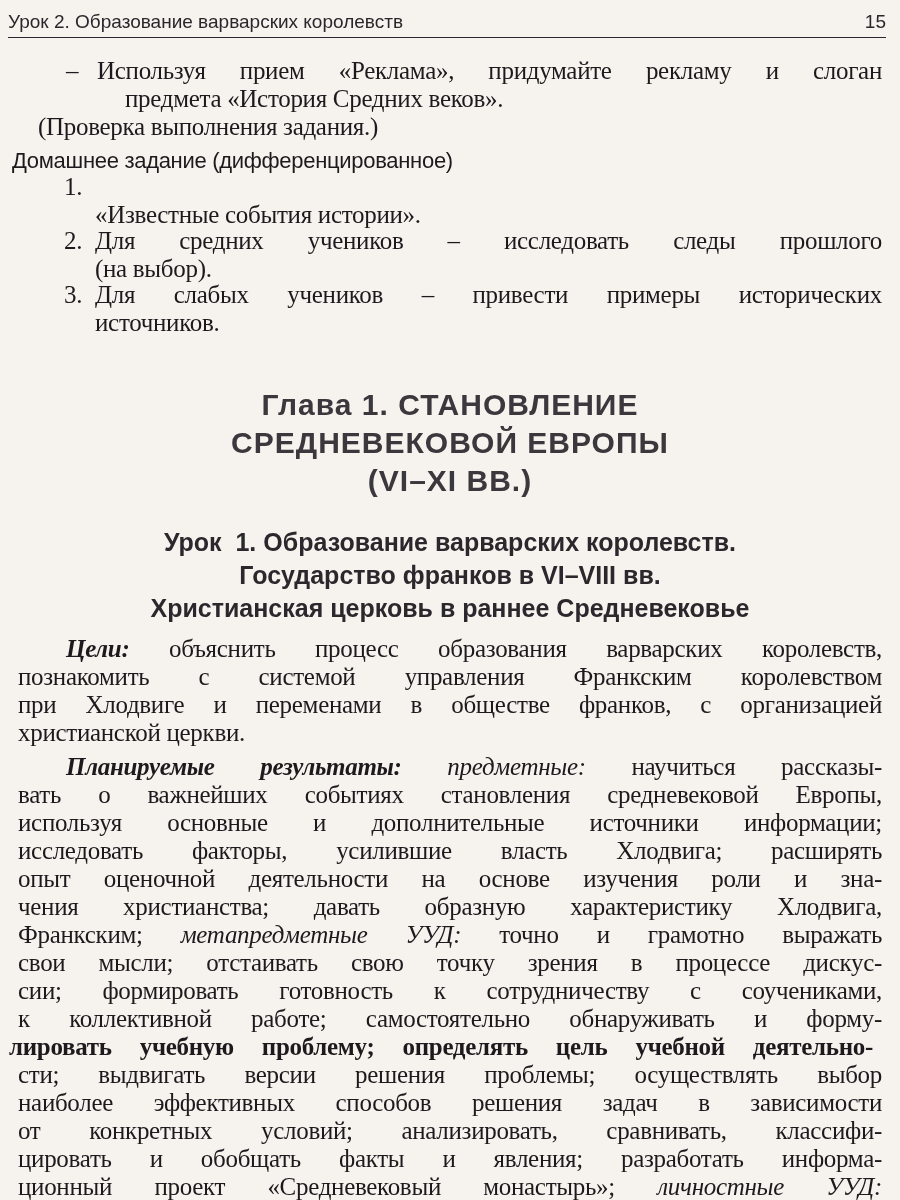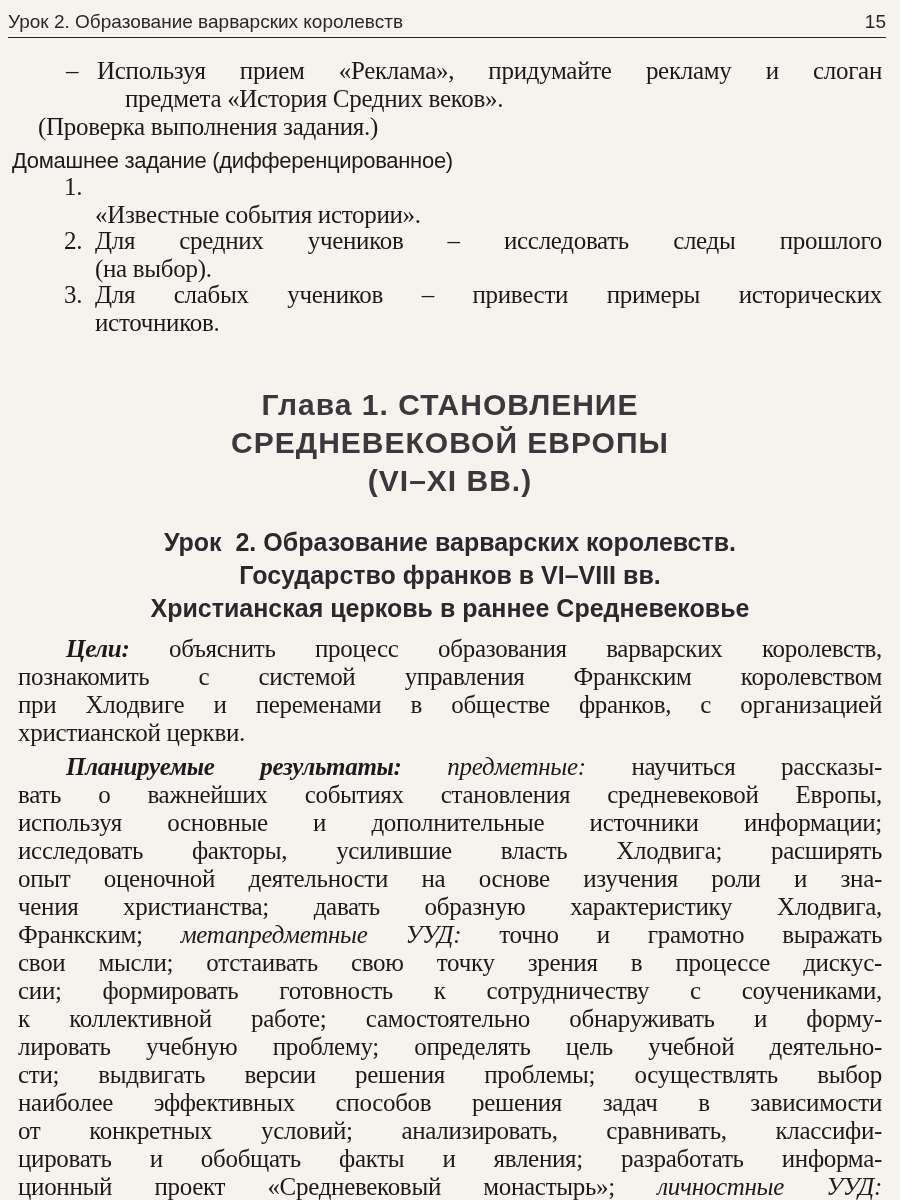--- a/index.html
+++ b/index.html
@@ -51,21 +51,21 @@
   <div class="line" style="left:95px; top:254px;">(на выбор).</div>
 
   <span class="line" style="left:64px; top:280px;">3.</span>
   <div class="line j" style="left:95px; top:280px; width:787px;">Для слабых учеников – привести примеры исторических</div>
   <div class="line" style="left:95px; top:308px;">источников.</div>
 
   <div class="chapter" style="top:386px;">Глава 1. СТАНОВЛЕНИЕ</div>
   <div class="chapter" style="top:424px;">СРЕДНЕВЕКОВОЙ ЕВРОПЫ</div>
   <div class="chapter" style="top:462px;">(VI–XI ВВ.)</div>
 
-  <div class="lesson" style="top:526px; white-space:pre;">Урок  2. Образование варварских королевств.</div>
+  <div class="lesson" style="top:526px; white-space:pre;">Урок  1. Образование варварских королевств.</div>
   <div class="lesson" style="top:559px;">Государство франков в VI–VIII вв.</div>
   <div class="lesson" style="top:592px;">Христианская церковь в раннее Средневековье</div>
 
   <div class="line j" style="left:66px; top:634px; width:816px;">
     <span class="bi">Цели:</span>
     <span>объяснить процесс образования варварских королевств,</span>
   </div>
   <div class="line j" style="left:18px; top:662px; width:864px;">познакомить с системой управления Франкским королевством</div>
   <div class="line j" style="left:18px; top:690px; width:864px;">при Хлодвиге и переменами в обществе франков, с организацией</div>
   <div class="line" style="left:18px; top:718px;">христианской церкви.</div>
@@ -81,21 +81,21 @@
   <div class="line j" style="left:18px; top:864px; width:864px;">опыт оценочной деятельности на основе изучения роли и зна-</div>
   <div class="line j" style="left:18px; top:892px; width:864px;">чения христианства; давать образную характеристику Хлодвига,</div>
   <div class="line j" style="left:18px; top:920px; width:864px;">
     <span>Франкским;</span>
     <span class="i">метапредметные УУД:</span>
     <span>точно и грамотно выражать</span>
   </div>
   <div class="line j" style="left:18px; top:948px; width:864px;">свои мысли; отстаивать свою точку зрения в процессе дискус-</div>
   <div class="line j" style="left:18px; top:976px; width:864px;">сии; формировать готовность к сотрудничеству с соучениками,</div>
   <div class="line j" style="left:18px; top:1004px; width:864px;">к коллективной работе; самостоятельно обнаруживать и форму-</div>
-  <div class="line j" style="left:18px; top:1032px; width:864px;">лировать учебную проблему; определять цель учебной деятельно-</div>
+  <div class="line j" style="left:9px; top:1032px; width:864px;font-weight:bold;">лировать учебную проблему; определять цель учебной деятельно-</div>
   <div class="line j" style="left:18px; top:1060px; width:864px;">сти; выдвигать версии решения проблемы; осуществлять выбор</div>
   <div class="line j" style="left:18px; top:1088px; width:864px;">наиболее эффективных способов решения задач в зависимости</div>
   <div class="line j" style="left:18px; top:1116px; width:864px;">от конкретных условий; анализировать, сравнивать, классифи-</div>
   <div class="line j" style="left:18px; top:1144px; width:864px;">цировать и обобщать факты и явления; разработать информа-</div>
   <div class="line j" style="left:18px; top:1172px; width:864px;">
     <span>ционный проект «Средневековый монастырь»;</span>
     <span class="i">личностные УУД:</span>
   </div>
 
 </div>

